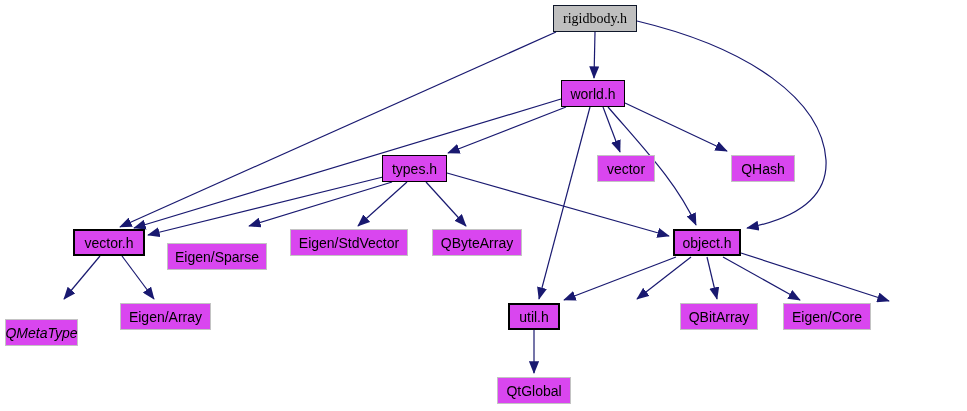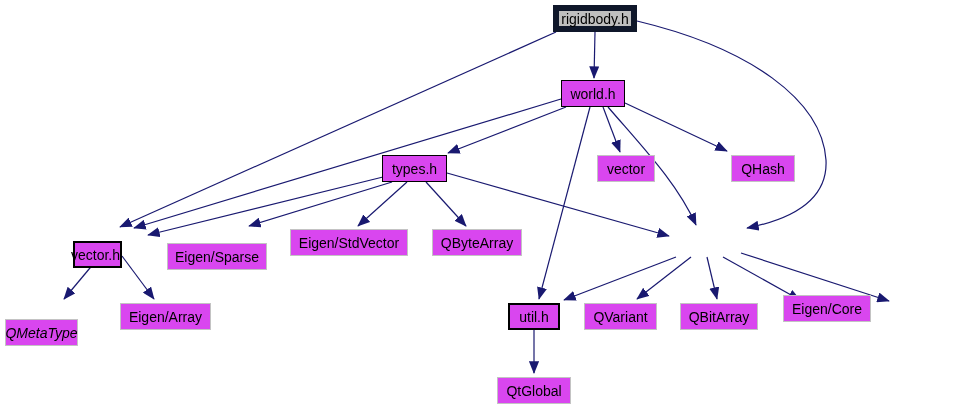--- a/index.html
+++ b/index.html
@@ -10,21 +10,21 @@
   svg.edge-layer{position:absolute;left:0;top:0;width:967px;height:411px;}
   .edge{stroke:var(--edge-color,#191970);stroke-width:1.2;fill:none;}
   .arrowhead{fill:var(--edge-color,#191970);}
   .node{
     position:absolute;height:27px;box-sizing:border-box;background:#d946ef;
     display:flex;align-items:center;justify-content:center;
     font-size:14px;color:#000;white-space:nowrap;cursor:pointer;
   }
   .node.internal{border:1px solid #000;}
   .node.internal-bold{border:2px solid #000;}
-  .node.current{border:6px solid #0f172a;background:var(--current-fill,#bfbfbf);}
+  .node.current{border:1px solid #0f172a;background:var(--current-fill,#bfbfbf);font-family:Liberation Serif, serif;}
   .node.external{border:1px solid var(--external-border,#c3c3c3);cursor:default;}
 </style>
 </head>
 <body>
 
 <div class="canvas">
 
   <svg class="edge-layer" viewBox="0 0 967 411" xmlns="http://www.w3.org/2000/svg">
     <defs>
       <marker id="arrow" viewBox="0 0 10 8" refX="9.3" refY="4" markerWidth="10.5" markerHeight="8.5" orient="auto">
@@ -70,58 +70,58 @@
   </div>
 
   <div class="node external" style="left:597px;top:155px;width:58px;">
     <span>vector</span>
   </div>
 
   <div class="node external" style="left:731px;top:155px;width:64px;">
     <span>QHash</span>
   </div>
 
-  <div class="node internal-bold" style="left:73px;top:241px;width:49px;justify-content:flex-end;">
+  <div class="node internal-bold" style="left:73px;top:229px;width:72px;">
     <span>vector.h</span>
   </div>
 
   <div class="node external" style="left:167px;top:243px;width:100px;">
     <span>Eigen/Sparse</span>
   </div>
 
   <div class="node external" style="left:290px;top:229px;width:118px;">
     <span>Eigen/StdVector</span>
   </div>
 
   <div class="node external" style="left:432px;top:229px;width:90px;">
     <span>QByteArray</span>
   </div>
 
+  <div class="node internal-bold" style="left:673px;top:229px;width:68px;">
+    <span>object.h</span>
+  </div>
 
   <div class="node external" style="left:5px;top:319px;width:73px;font-style:italic;">
     <span>QMetaType</span>
   </div>
 
   <div class="node external" style="left:120px;top:303px;width:91px;">
     <span>Eigen/Array</span>
   </div>
 
   <div class="node internal-bold" style="left:508px;top:303px;width:52px;">
     <span>util.h</span>
   </div>
 
-  <div class="node external" style="left:584px;top:303px;width:73px;">
-    <span>QVariant</span>
-  </div>
 
   <div class="node external" style="left:680px;top:303px;width:78px;">
     <span>QBitArray</span>
   </div>
 
-  <div class="node external" style="left:783px;top:295px;width:88px;">
+  <div class="node external" style="left:783px;top:303px;width:88px;">
     <span>Eigen/Core</span>
   </div>
 
 
   <div class="node external" style="left:497px;top:377px;width:74px;text-align:center;">
     <span>QtGlobal</span>
   </div>
 
 </div>
 

